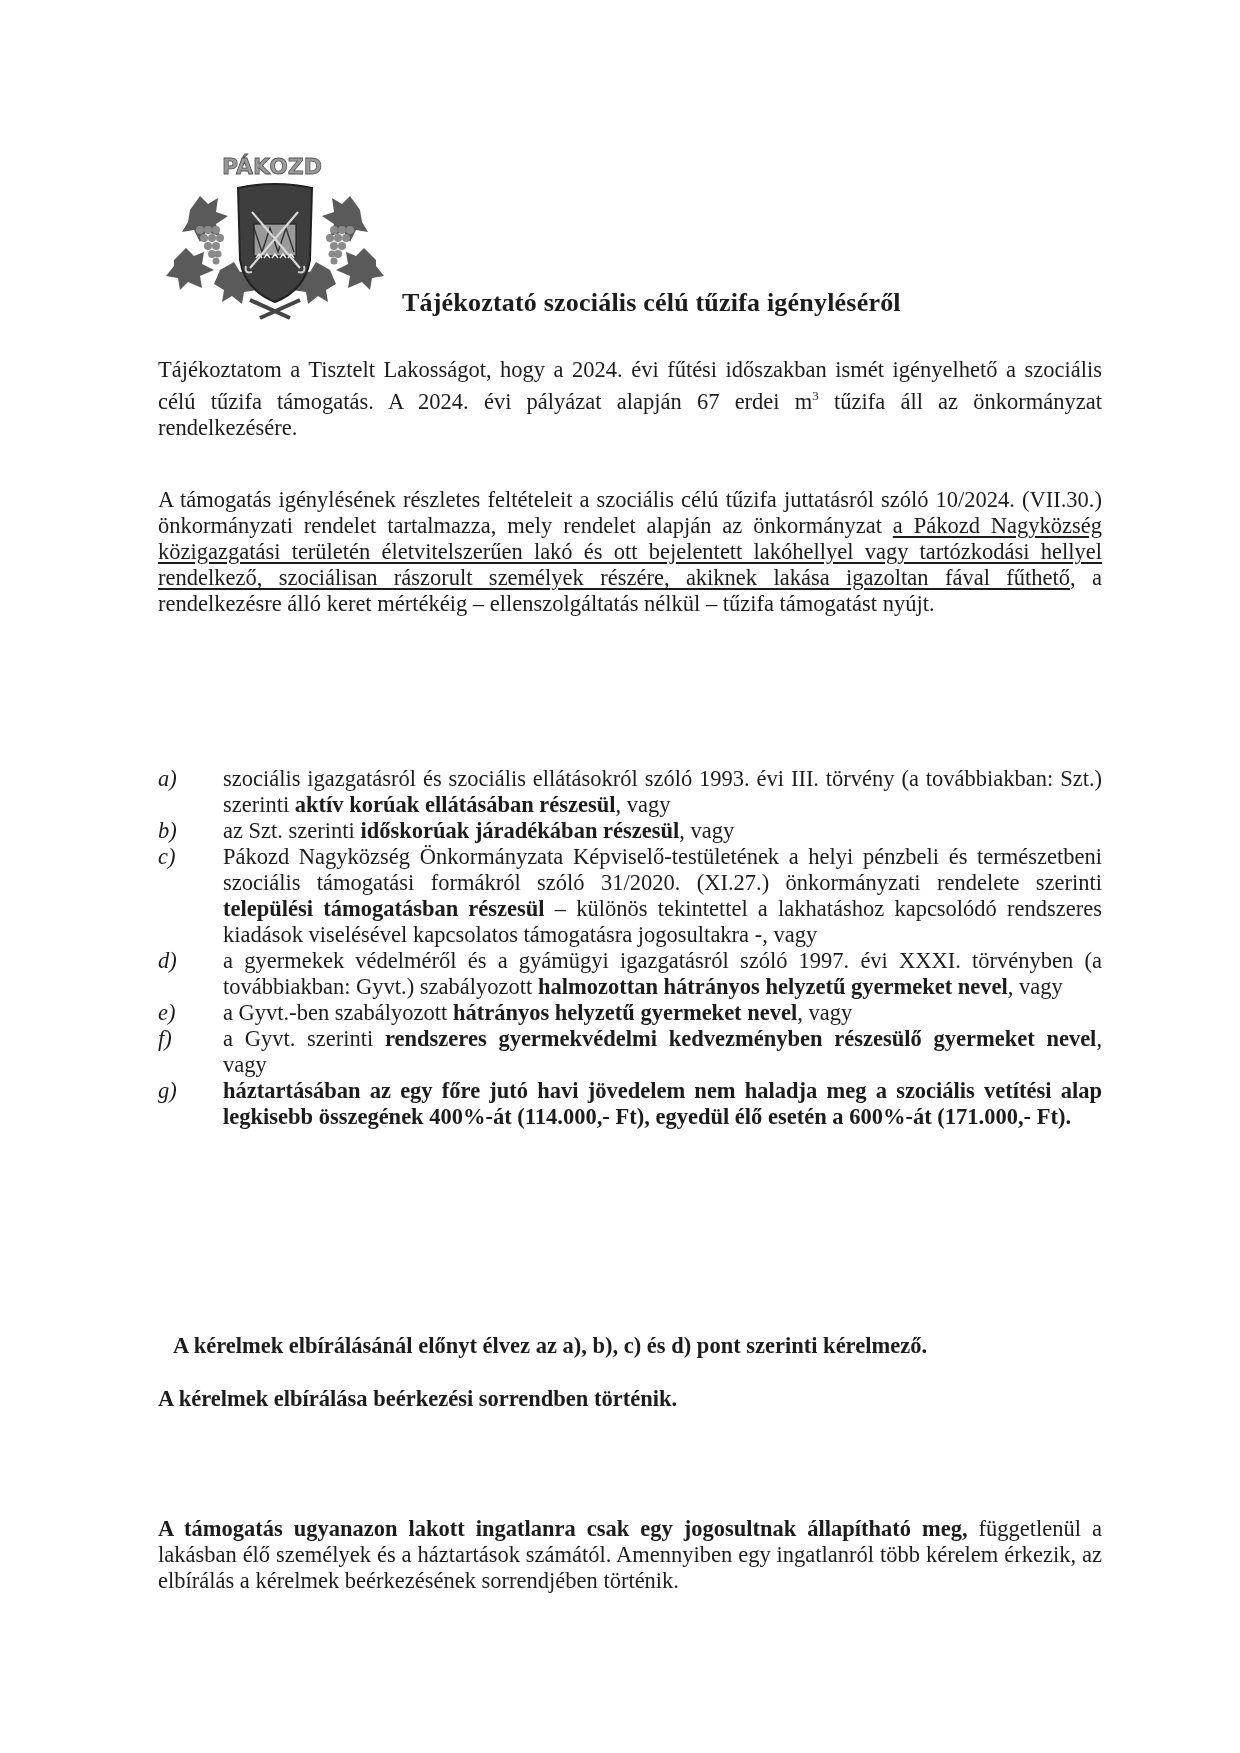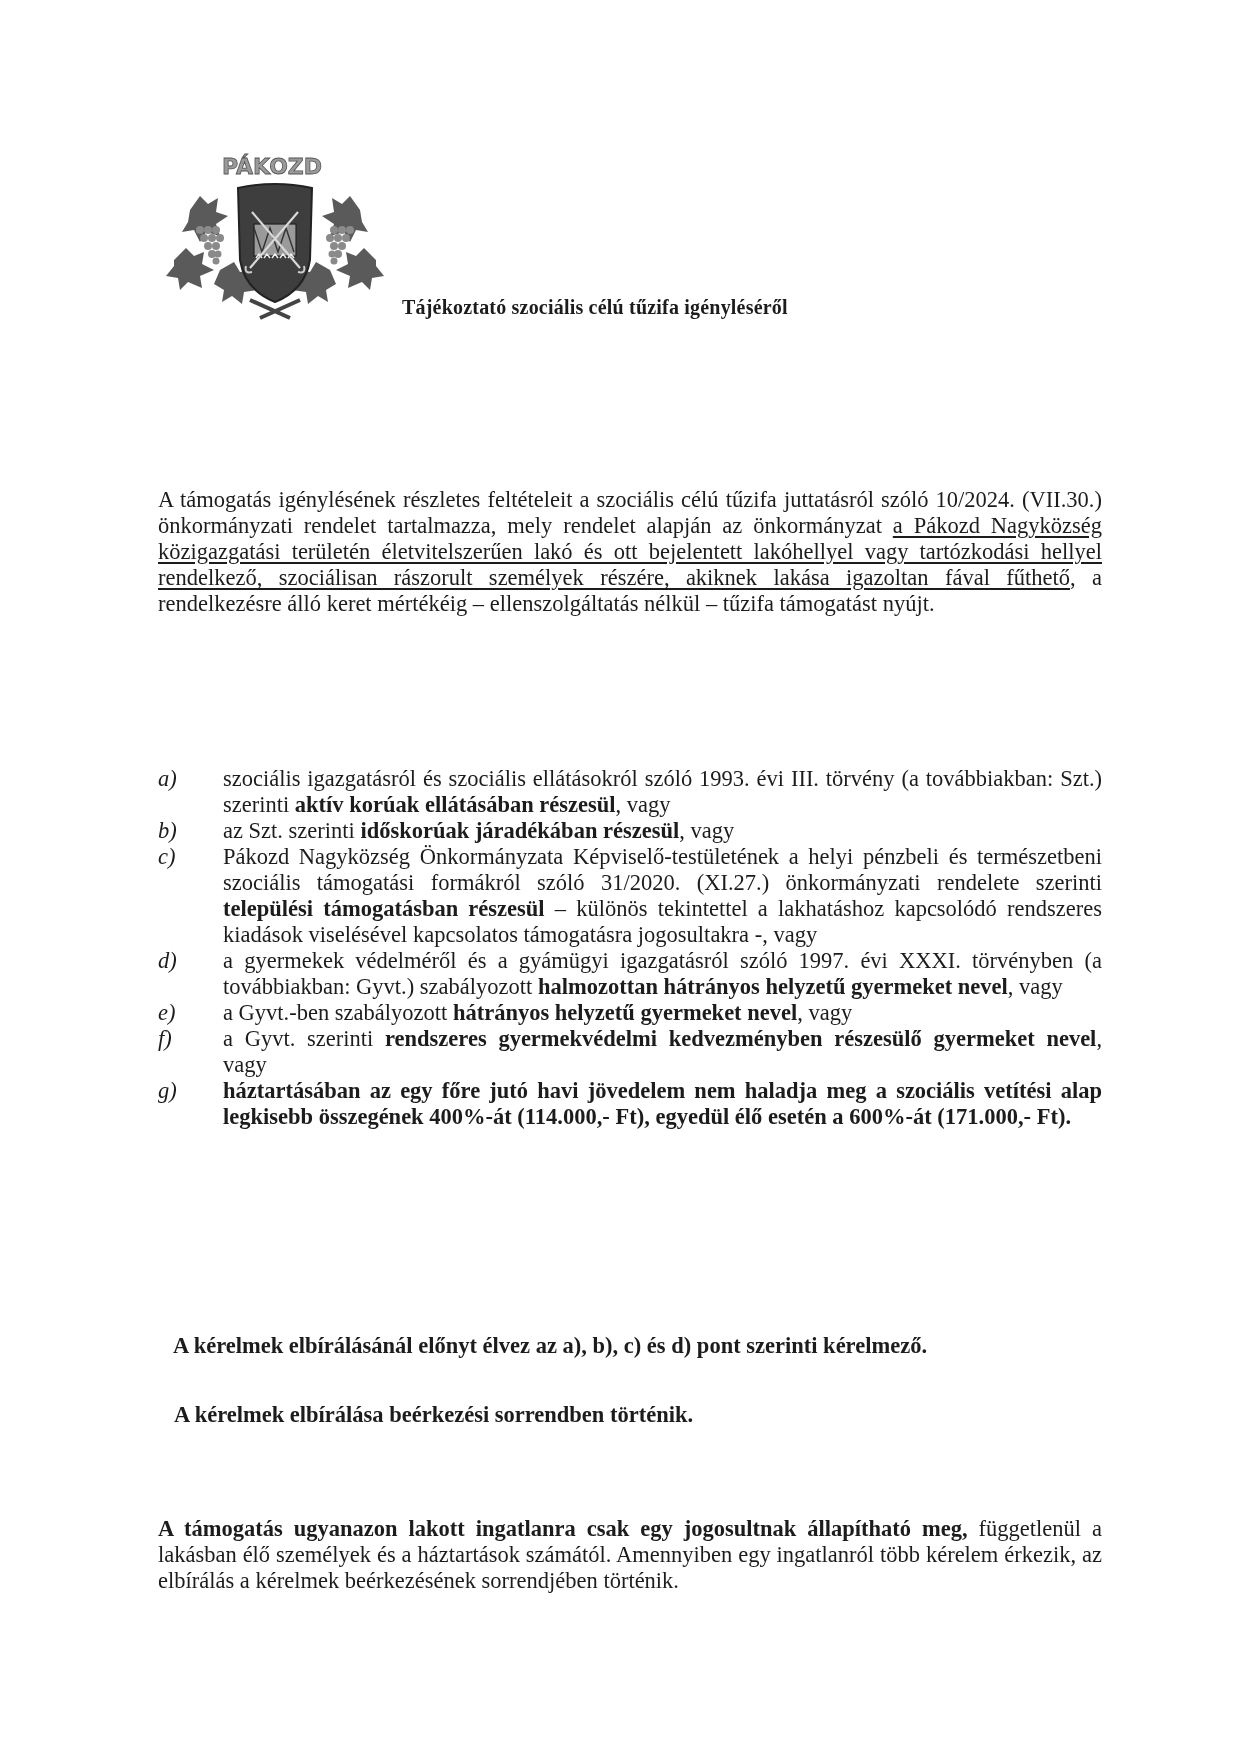--- a/index.html
+++ b/index.html
@@ -25,23 +25,23 @@
       position: absolute;
       left: 160px;
       top: 150px;
       width: 230px;
       height: 170px;
     }
     .logo svg { width: 100%; height: 100%; display: block; }
     .title {
       position: absolute;
       left: 402px;
-      top: 296px;
+      top: 288px;
       font-weight: bold;
-      font-size: 20px;
+      font-size: 26px;
       letter-spacing: 0.2px;
       white-space: nowrap;
     }
     .body-text {
       position: absolute;
       left: 158px;
       width: 944px;
       font-size: 22.5px;
       line-height: 26px;
       text-align: justify;
@@ -141,20 +141,21 @@
         <path d="M96 108 l3 -4 l3 4 M104 108 l3 -4 l3 4 M112 108 l3 -4 l3 4 M120 108 l3 -4 l3 4 M128 108 l3 -4 l3 4" stroke="#eee" stroke-width="1.4" fill="none"></path>
       </g>
 
       <path d="M92 62 L140 118 M138 62 L90 118" stroke="#d8d8d8" stroke-width="2.2" fill="none"></path>
       <path d="M86 116 q-2 8 6 6 M144 116 q2 8 -6 6" stroke="#ccc" stroke-width="2" fill="none"></path>
     </svg>
   </div>
 
   <div class="title">Tájékoztató szociális célú tűzifa igényléséről</div>
 
+  <p class="body-text p1" style="margin:0;"><span>Tájékoztatom a Tisztelt Lakosságot, hogy a 2024. évi fűtési időszakban ismét igényelhető a szociális célú tűzifa támogatás. A 2024. évi pályázat alapján 67 erdei m</span><sup style="font-size:13px;">3</sup><span> tűzifa áll az önkormányzat rendelkezésére.</span></p>
 
   <p class="body-text p2" style="margin:0;"><span>A támogatás igénylésének részletes feltételeit a szociális célú tűzifa juttatásról szóló 10/2024. (VII.30.) önkormányzati rendelet tartalmazza, mely rendelet alapján az önkormányzat </span><span class="u">a Pákozd Nagyközség közigazgatási területén életvitelszerűen lakó és ott bejelentett lakóhellyel vagy tartózkodási hellyel rendelkező, szociálisan rászorult személyek részére, akiknek lakása igazoltan fával fűthető</span><span>, a rendelkezésre álló keret mértékéig – ellenszolgáltatás nélkül – tűzifa támogatást nyújt.</span></p>
 
 
   <div class="list">
     <div class="item">
       <span class="mark">a)</span>
       <span class="txt"><span>szociális igazgatásról és szociális ellátásokról szóló 1993. évi III. törvény (a továbbiakban: Szt.) szerinti </span><b>aktív korúak ellátásában részesül</b><span>, vagy</span></span>
     </div>
     <div class="item">
@@ -178,17 +179,17 @@
       <span class="txt"><span>a Gyvt. szerinti </span><b>rendszeres gyermekvédelmi kedvezményben részesülő gyermeket nevel</b><span>, vagy</span></span>
     </div>
     <div class="item">
       <span class="mark">g)</span>
       <span class="txt"><span></span><b>háztartásában az egy főre jutó havi jövedelem nem haladja meg a szociális vetítési alap legkisebb összegének 400%-át (114.000,- Ft), egyedül élő esetén a 600%-át (171.000,- Ft).</b><span></span></span>
     </div>
   </div>
 
   <p class="body-text p3" style="margin:15px;">A kérelmek elbírálásánál előnyt élvez az a), b), c) és d) pont szerinti kérelmező.</p>
 
-  <p class="body-text p4" style="margin:16px;">A kérelmek elbírálása beérkezési sorrendben történik.</p>
+  <p class="body-text p4" style="margin:0;">A kérelmek elbírálása beérkezési sorrendben történik.</p>
 
   <p class="body-text p5" style="margin:0;"><b>A támogatás ugyanazon lakott ingatlanra csak egy jogosultnak állapítható meg,</b><span> függetlenül a lakásban élő személyek és a háztartások számától. Amennyiben egy ingatlanról több kérelem érkezik, az elbírálás a kérelmek beérkezésének sorrendjében történik.</span></p>
 
 </div>
 
 </body></html>

